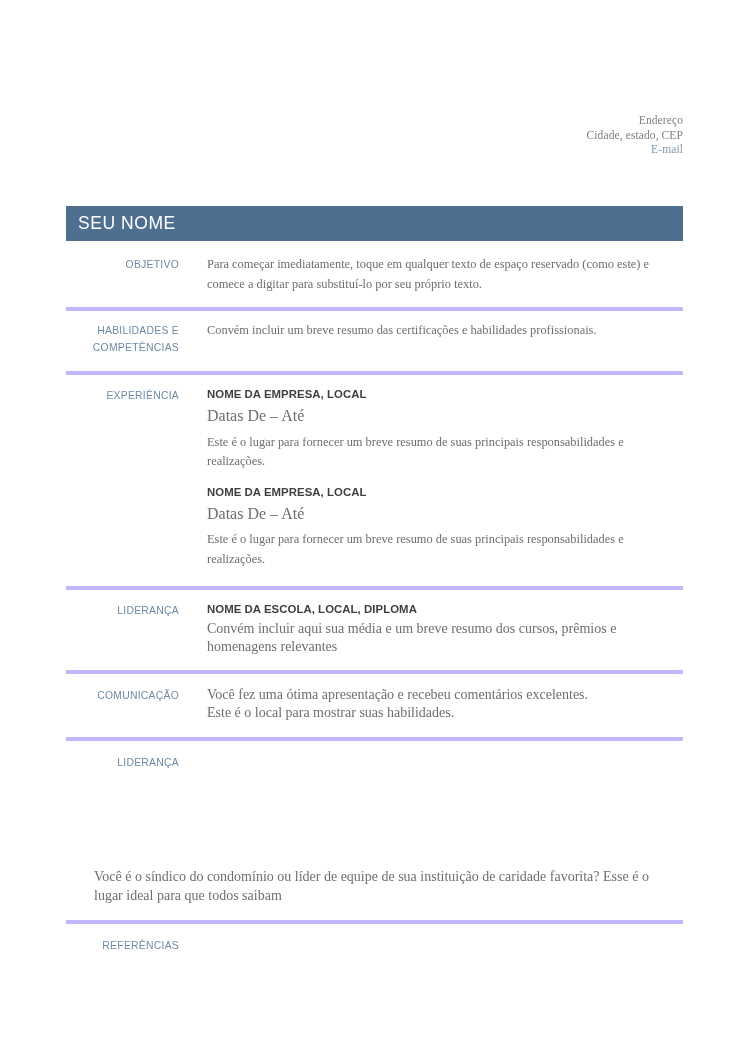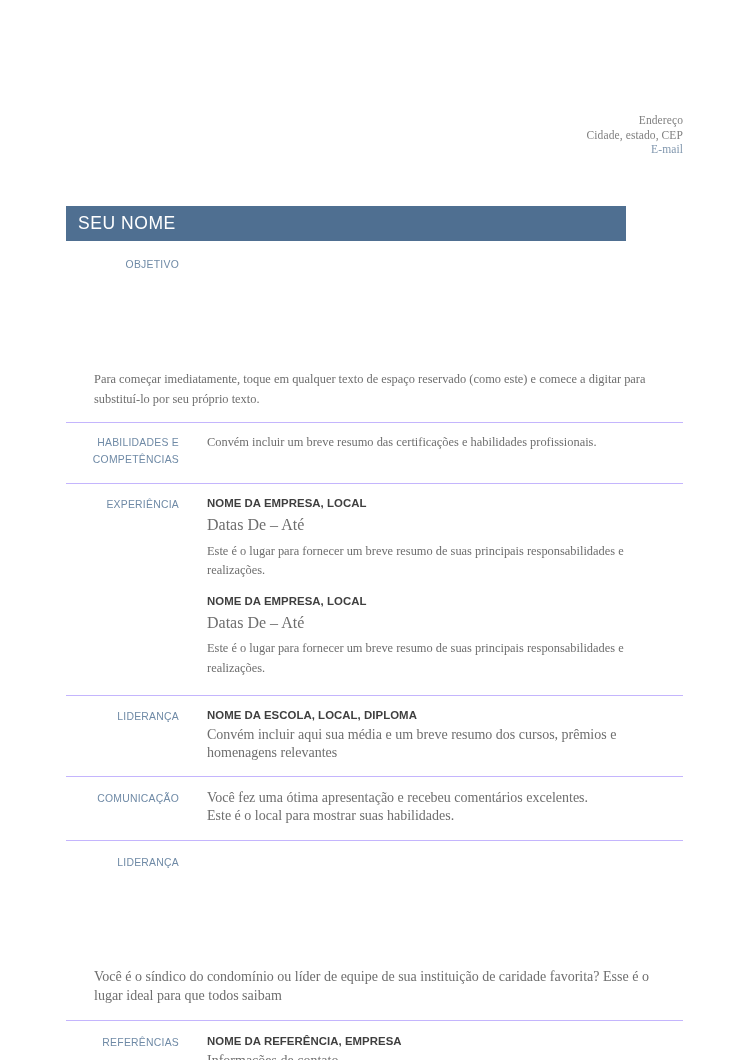--- a/index.html
+++ b/index.html
@@ -43,21 +43,21 @@
   }
   .contact-line.accent {
     color: #8197ae;
   }
 
   
   .name-banner {
     position: absolute;
     left: 66px;
     top: 161px;
-    width: 560px;
+    width: 617px;
     height: 35px;
     background: #4f6f91;
     display: flex;
     align-items: center;
   }
   .name-banner .name-text {
     font-family: "Liberation Sans", sans-serif;
     font-size: 17.5px;
     font-weight: 400;
     color: #ffffff;
@@ -74,21 +74,21 @@
   }
 
   .section {
     position: relative;
     display: flex;
     align-items: flex-start;
     padding-top: 9px;
     padding-bottom: 9px;
   }
   .section + .section {
-    border-top: 1px solid #c4b5fd;
+    border-top: 4px solid #c4b5fd;
   }
 
   .sec-label {
     width: 113px;
     flex: 0 0 113px;
     text-align: right;
     font-family: "Liberation Sans", sans-serif;
     font-size: 10.4px;
     line-height: 16.5px;
     color: #6f8aa6;
@@ -144,21 +144,21 @@
     padding-top: 12px;
   }
   .edu-desc {
     padding-top: 2px;
   }
   .ref-info {
     padding-top: 2px;
   }
 
   
-  .section.objetivo   { padding-top: 7px;  padding-bottom: 13px; flex-direction: column; }
+  .section.objetivo   { padding-top: 7px;  padding-bottom: 13px; }
   .section.habilidades{ padding-top: 10px; padding-bottom: 15px; }
   .section.experiencia{ padding-top: 11px; padding-bottom: 16px; }
   .section.educacao   { padding-top: 11px; padding-bottom: 14px; }
   .section.comunicacao{ padding-top: 12px; padding-bottom: 15px; }
   .section.lideranca  { padding-top: 12px; padding-bottom: 15px; flex-direction: column; }
   .section.referencias{ padding-top: 12px; padding-bottom: 15px; }
 </style>
 </head>
 <body>
 
@@ -230,20 +230,16 @@
 
     <div class="section lideranca">
       <div class="sec-label">LIDERANÇA</div>
       <div class="sec-body">
         <p class="para small">Você é o síndico do condomínio ou líder de equipe de sua instituição de caridade favorita? Esse é o lugar ideal para que todos saibam</p>
       </div>
     </div>
 
     <div class="section referencias">
       <div class="sec-label">REFERÊNCIAS</div>
-      <div class="sec-body">
-        <p class="entry-title">NOME DA REFERÊNCIA, EMPRESA</p>
-        <p class="para small ref-info">Informações de contato</p>
-      </div>
     </div>
 
   </div>
 </div>
 
 </body></html>

